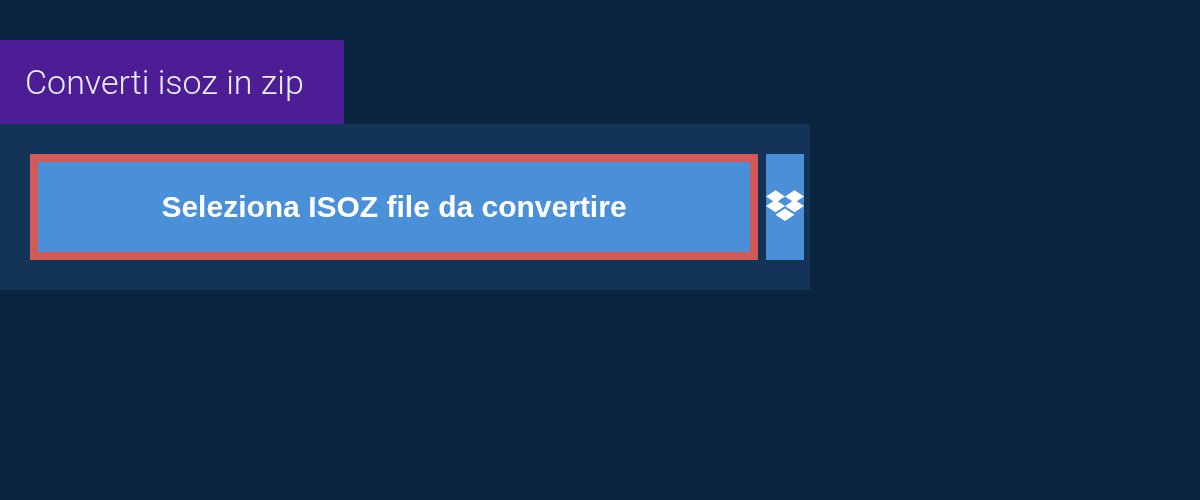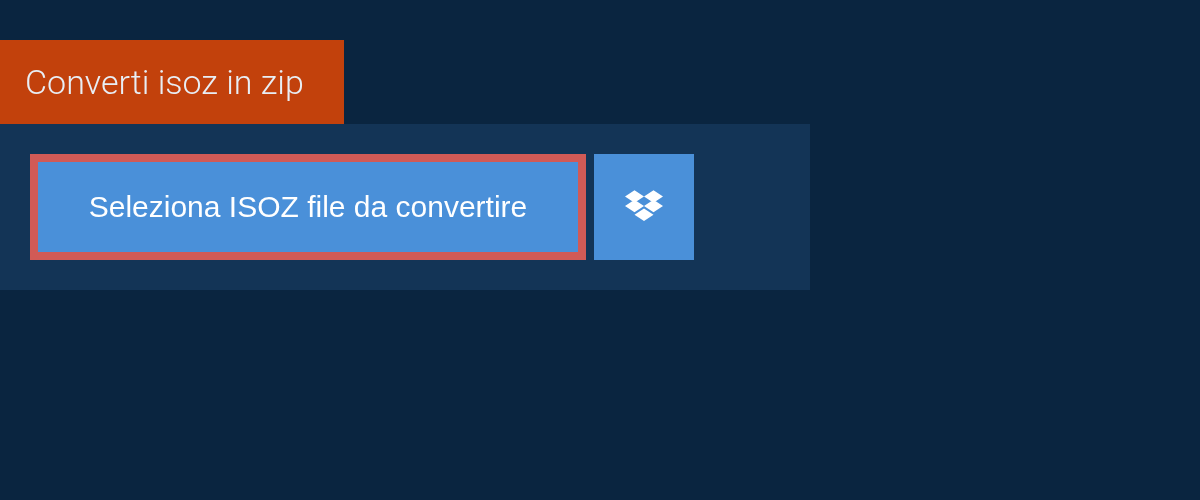--- a/index.html
+++ b/index.html
@@ -8,21 +8,21 @@
       box-sizing: border-box;
     }
     body {
       width: 1200px;
       height: 500px;
       background: #0a2540;
       font-family: -apple-system, BlinkMacSystemFont, "Segoe UI", Roboto, Helvetica, Arial, sans-serif;
       overflow: hidden;
     }
     .tab-header {
-      background: #c2410c;
+      background: #4c1d95;
       display: inline-block;
       padding: 22px 40px 22px 25px;
       margin-top: 40px;
     }
     .tab-title {
       color: #e8eef5;
       font-size: 34px;
       font-weight: 300;
     }
     .content-panel {
@@ -34,28 +34,28 @@
     .button-row {
       display: flex;
       gap: 8px;
       align-items: stretch;
     }
     .select-button {
       background: #4a90d9;
       border: 8px solid #d15a56;
       color: #ffffff;
       font-size: 30px;
-      font-weight: 400;
+      font-weight: 700;
       padding: 28px 36px;
       cursor: pointer;
       flex: 0 0 auto;
       display: flex;
       align-items: center;
       justify-content: center;
-      width: 556px;
+      width: 728px;
     }
     .dropbox-button {
       background: #4a90d9;
       border: none;
       color: #ffffff;
       cursor: pointer;
       width: 100px;
       display: flex;
       align-items: center;
       justify-content: center;

